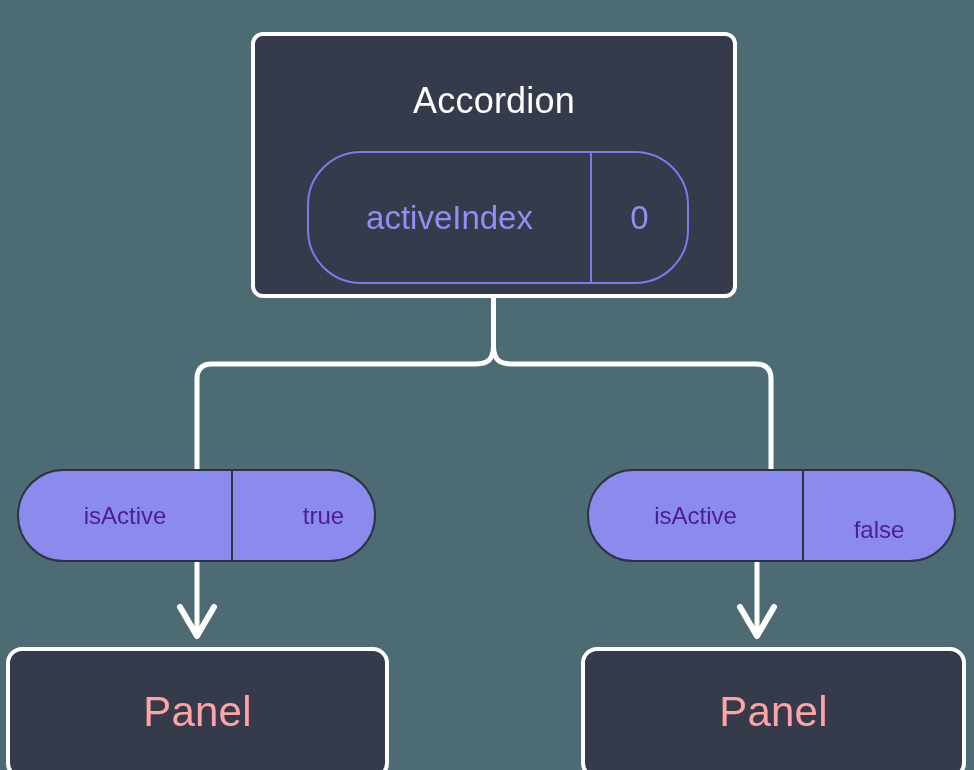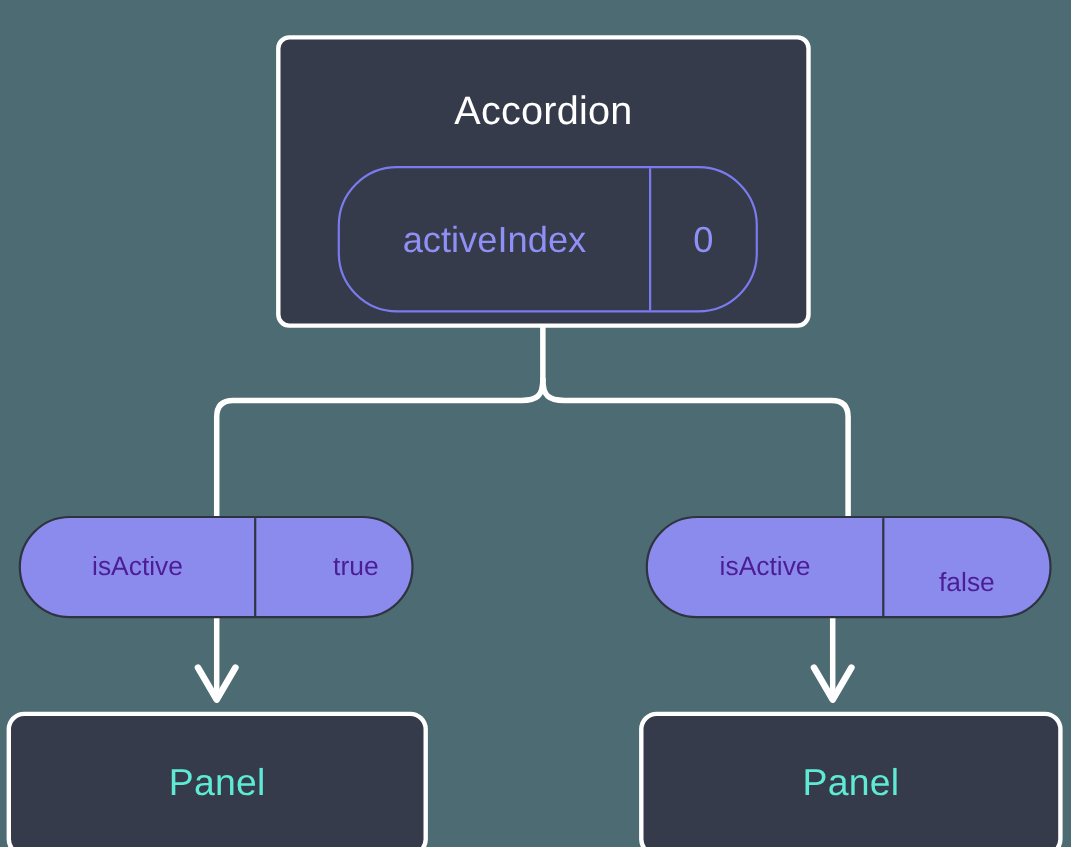--- a/index.html
+++ b/index.html
@@ -127,22 +127,22 @@
     position: absolute;
     background: #353b4a;
     border: 4px solid #ffffff;
     border-radius: 16px;
     box-sizing: border-box;
     display: flex;
     align-items: center;
     justify-content: center;
   }
   .panel-box .panel-label {
-    color: #5eead4;
-    font-size: 34px;
+    color: #fca5a5;
+    font-size: 42px;
     letter-spacing: 0.2px;
     margin-top: -2px;
     text-align: center;
   }
   #panel-left  { left: 6px;   top: 647px; width: 383px; height: 132px; }
   #panel-right { left: 581px; top: 647px; width: 385px; height: 132px; }
 </style>
 </head>
 <body>
 

